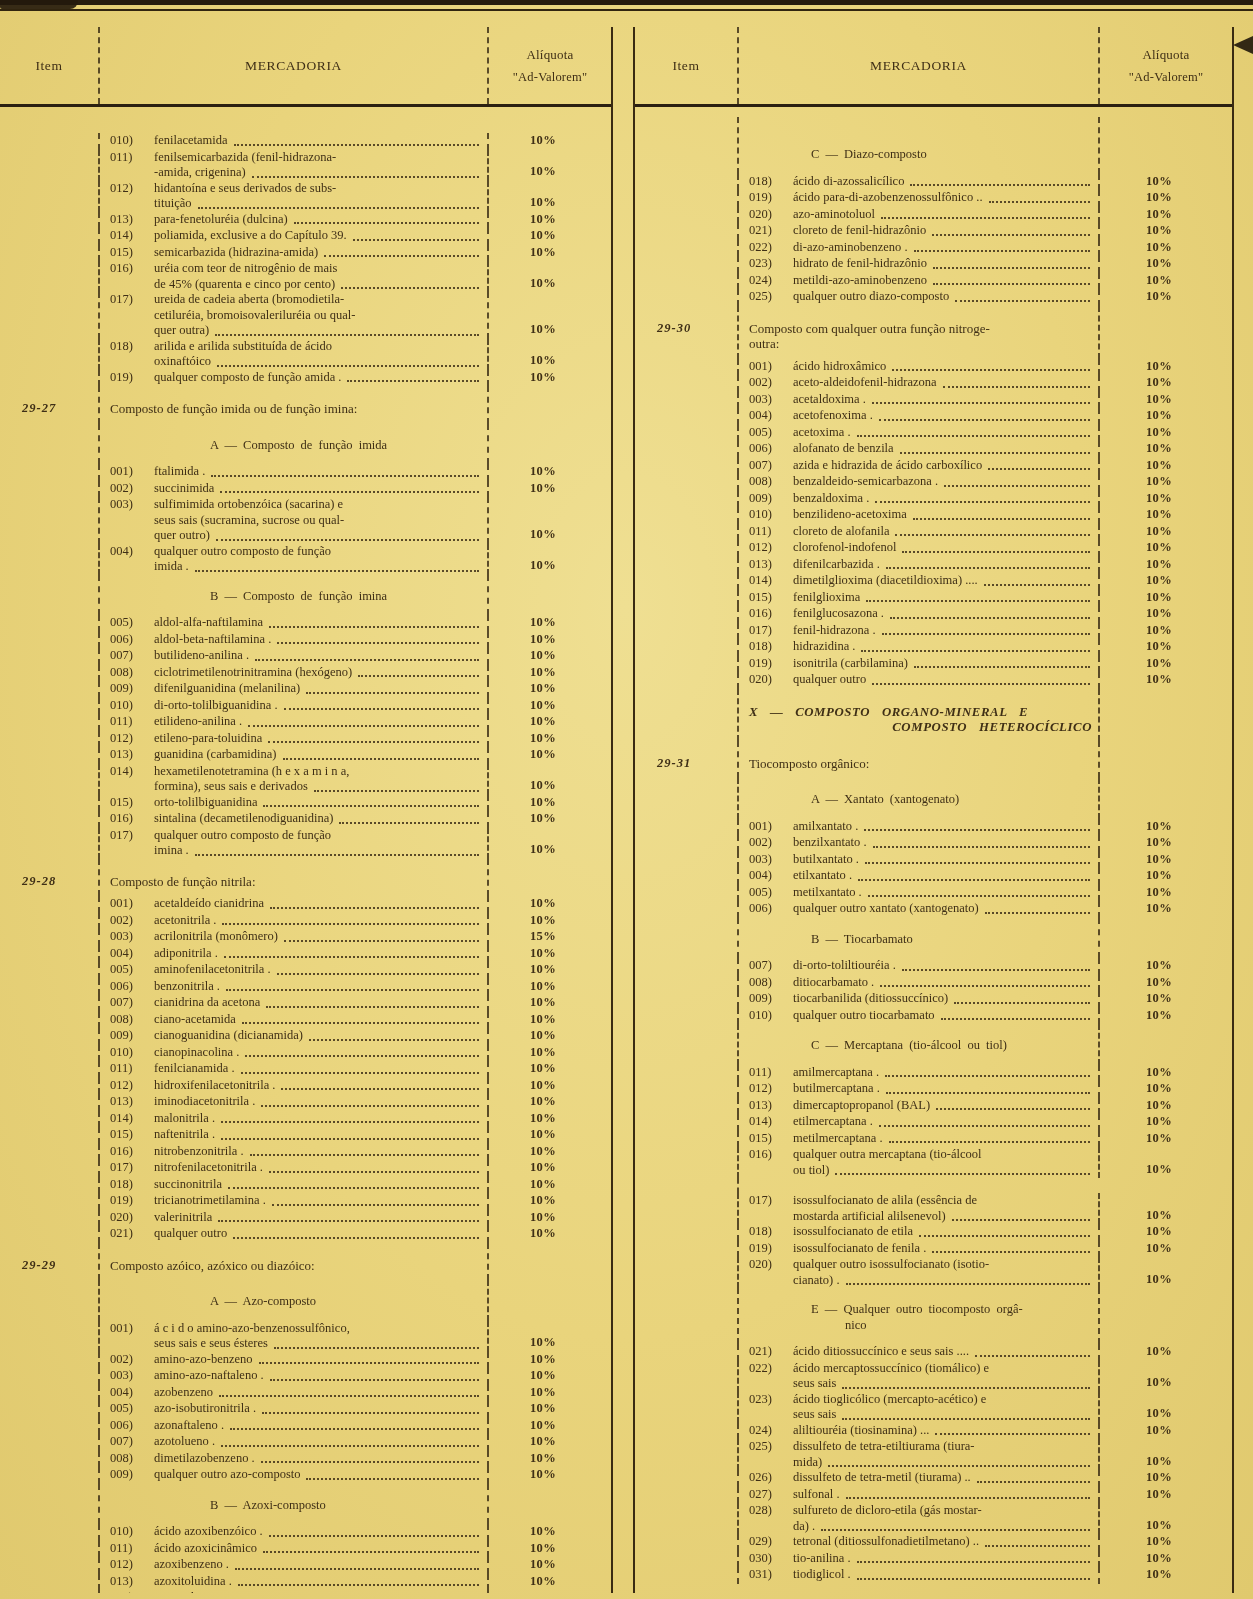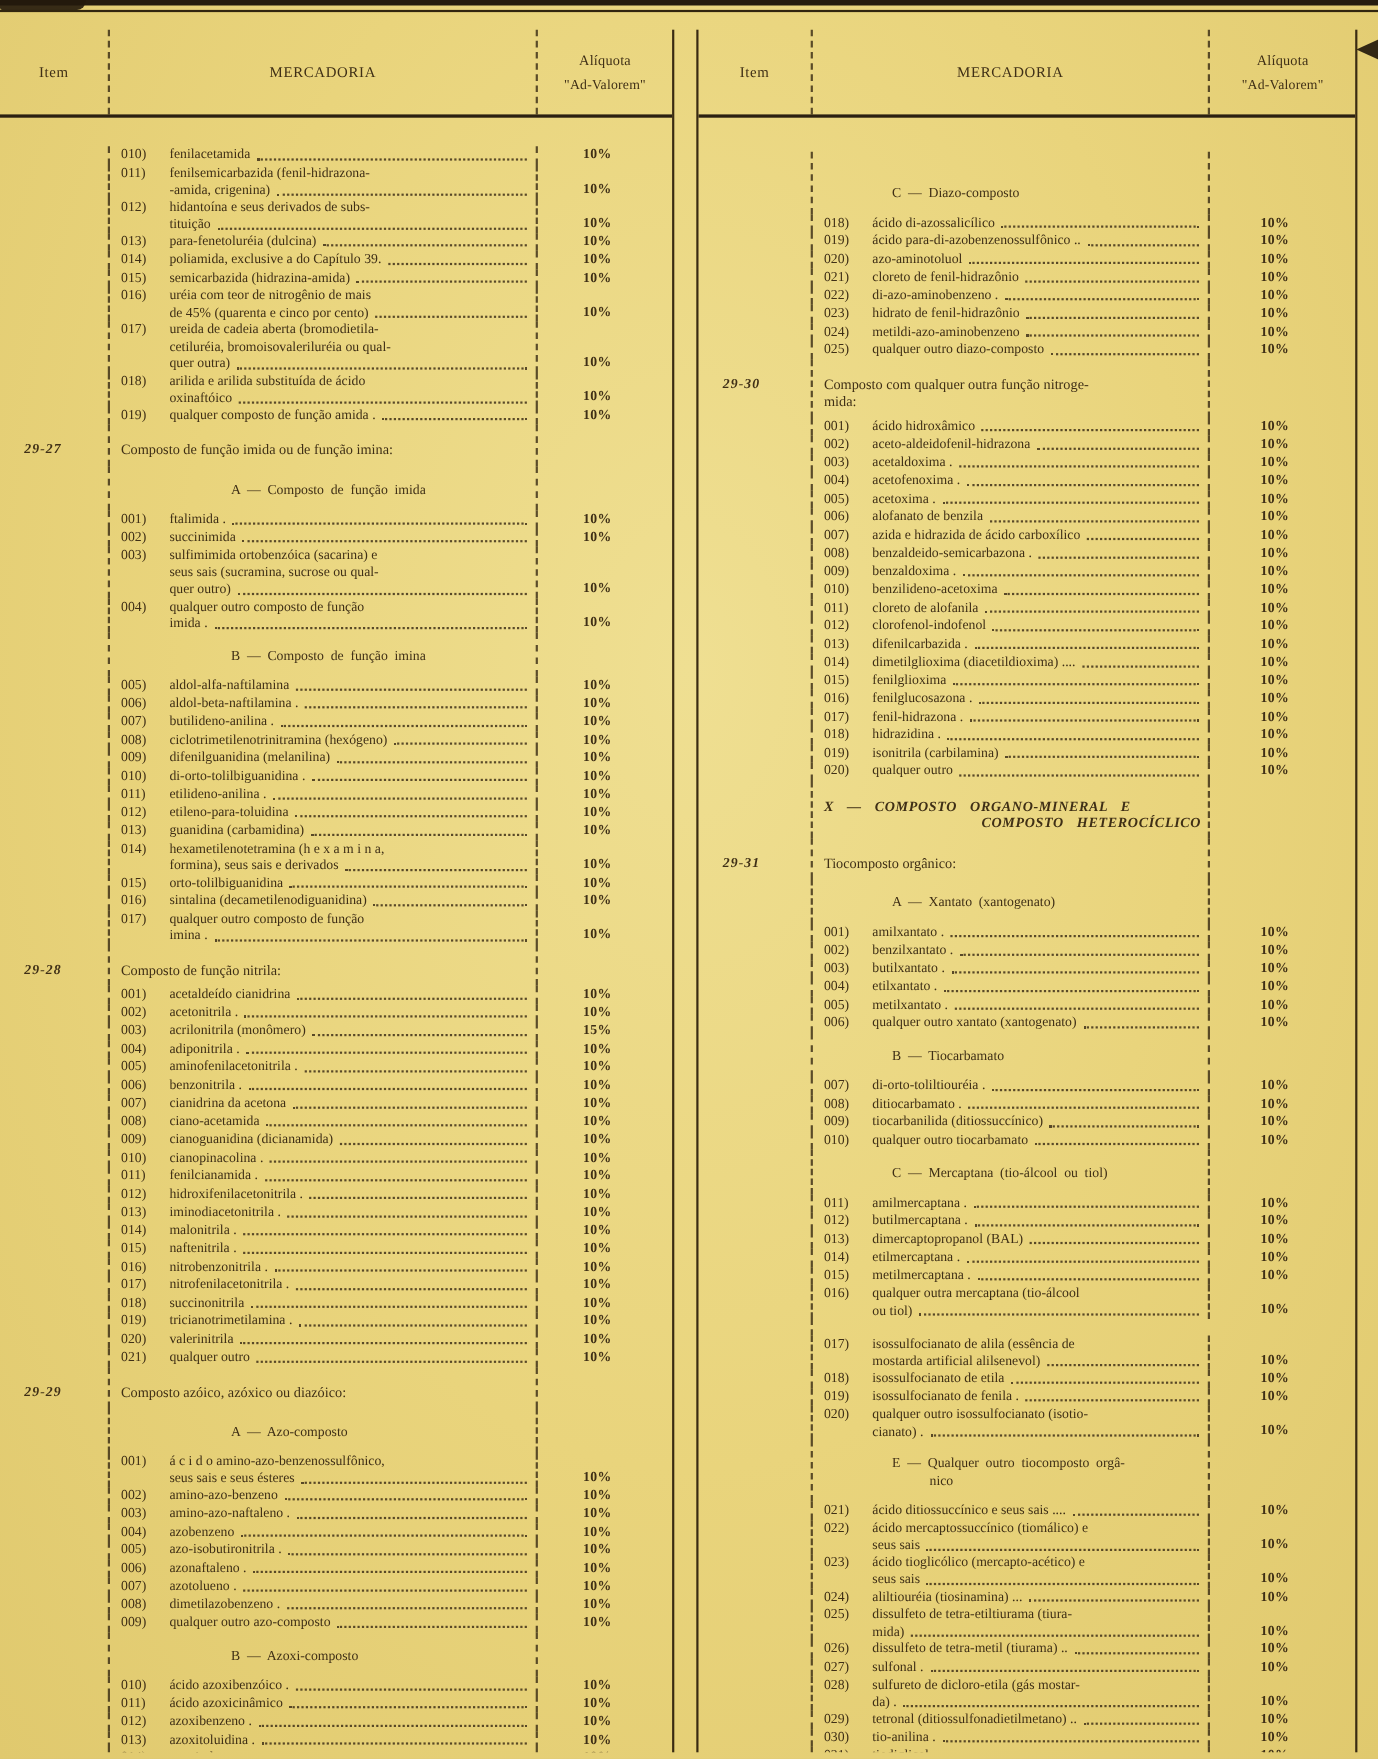--- a/index.html
+++ b/index.html
@@ -21,21 +21,21 @@
   .tbl-left{left:0;width:613px;border-right:2px solid #3a2b12;--c1:100px;--c2:389px;--subind:100px;}
   .tbl-right{left:633px;width:601px;border-left:2px solid #3a2b12;border-right:2px solid #3a2b12;--c1:104px;--c2:361px;--subind:62px;}
 
   .thead{display:grid;grid-template-columns:var(--c1) var(--c2) 1fr;height:80px;border-bottom:3px solid #2b2011;flex:none;}
   .th{display:flex;align-items:center;justify-content:center;font-size:13.5px;letter-spacing:.6px;}
   .bdash{border-right:2px dashed rgba(54,40,18,.8);}
   .th-rate{flex-direction:column;gap:7px;font-size:12.5px;letter-spacing:.2px;}
   .th-rate .l1{font-size:13px;}
 
   .tbody{flex:1;padding-top:26px;overflow:hidden;}
-  .tbl-right .tbody{padding-top:10px;margin-top:21px;}
+  .tbl-right .tbody{padding-top:10px;}
 
   .row{display:grid;grid-template-columns:var(--c1) var(--c2) 1fr;font-size:12.5px;line-height:15.5px;}
   .c1{border-right:2px dashed rgba(54,40,18,.8);padding-left:22px;}
   .c2{border-right:2px dashed rgba(54,40,18,.8);padding:0 6px 0 10px;}
   .c3{display:flex;align-items:flex-end;justify-content:center;padding:0 14px 1px 0;}
 
   .entry{display:flex;}
   .code{width:44px;flex:none;}
   .etext{flex:1;min-width:0;}
   .eline{display:flex;align-items:flex-end;}
@@ -1384,21 +1384,21 @@
             </div>
           </div>
           <div class="c3">
             <span class="rate">10%</span>
           </div>
         </div>
         <div class="row sec">
           <div class="c1"><span class="seccode">29-30</span></div>
           <div class="c2">
             <div class="line">Composto com qualquer outra função nitroge-</div>
-            <div class="line cont">mida:</div>
+            <div class="line cont">outra:</div>
           </div>
           <div class="c3"></div>
         </div>
         <div class="row r-entry">
           <div class="c1"></div>
           <div class="c2">
             <div class="entry">
               <span class="code">001)</span>
               <div class="etext">
                 <div class="eline">

